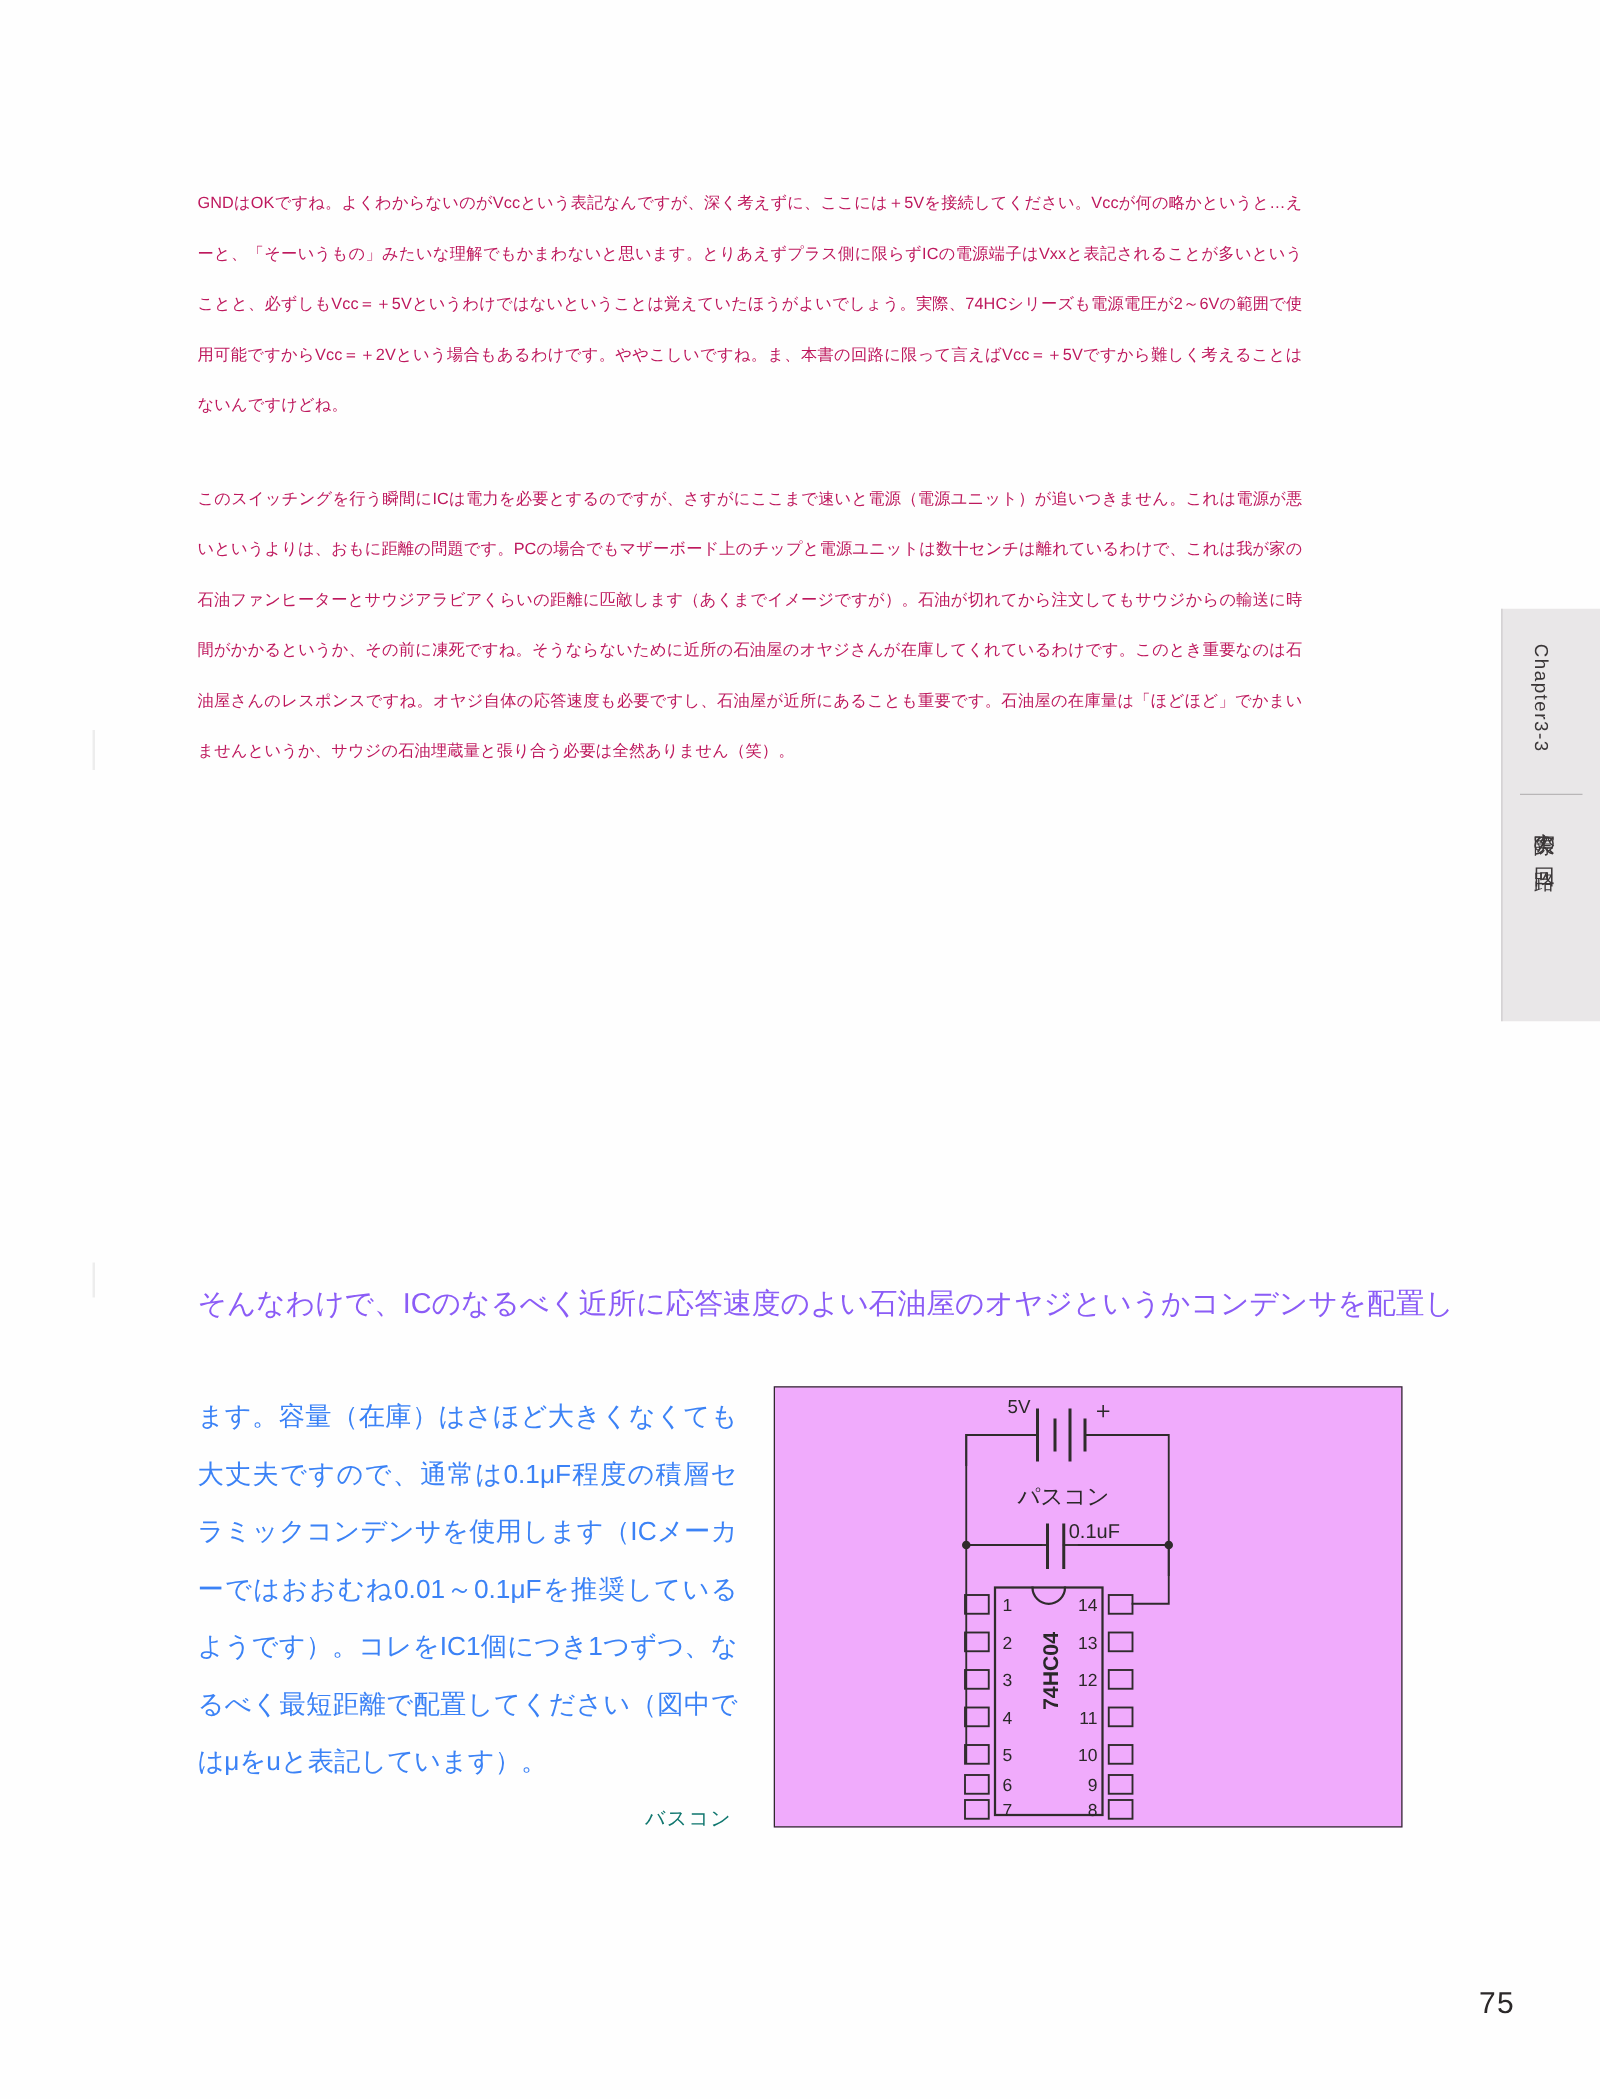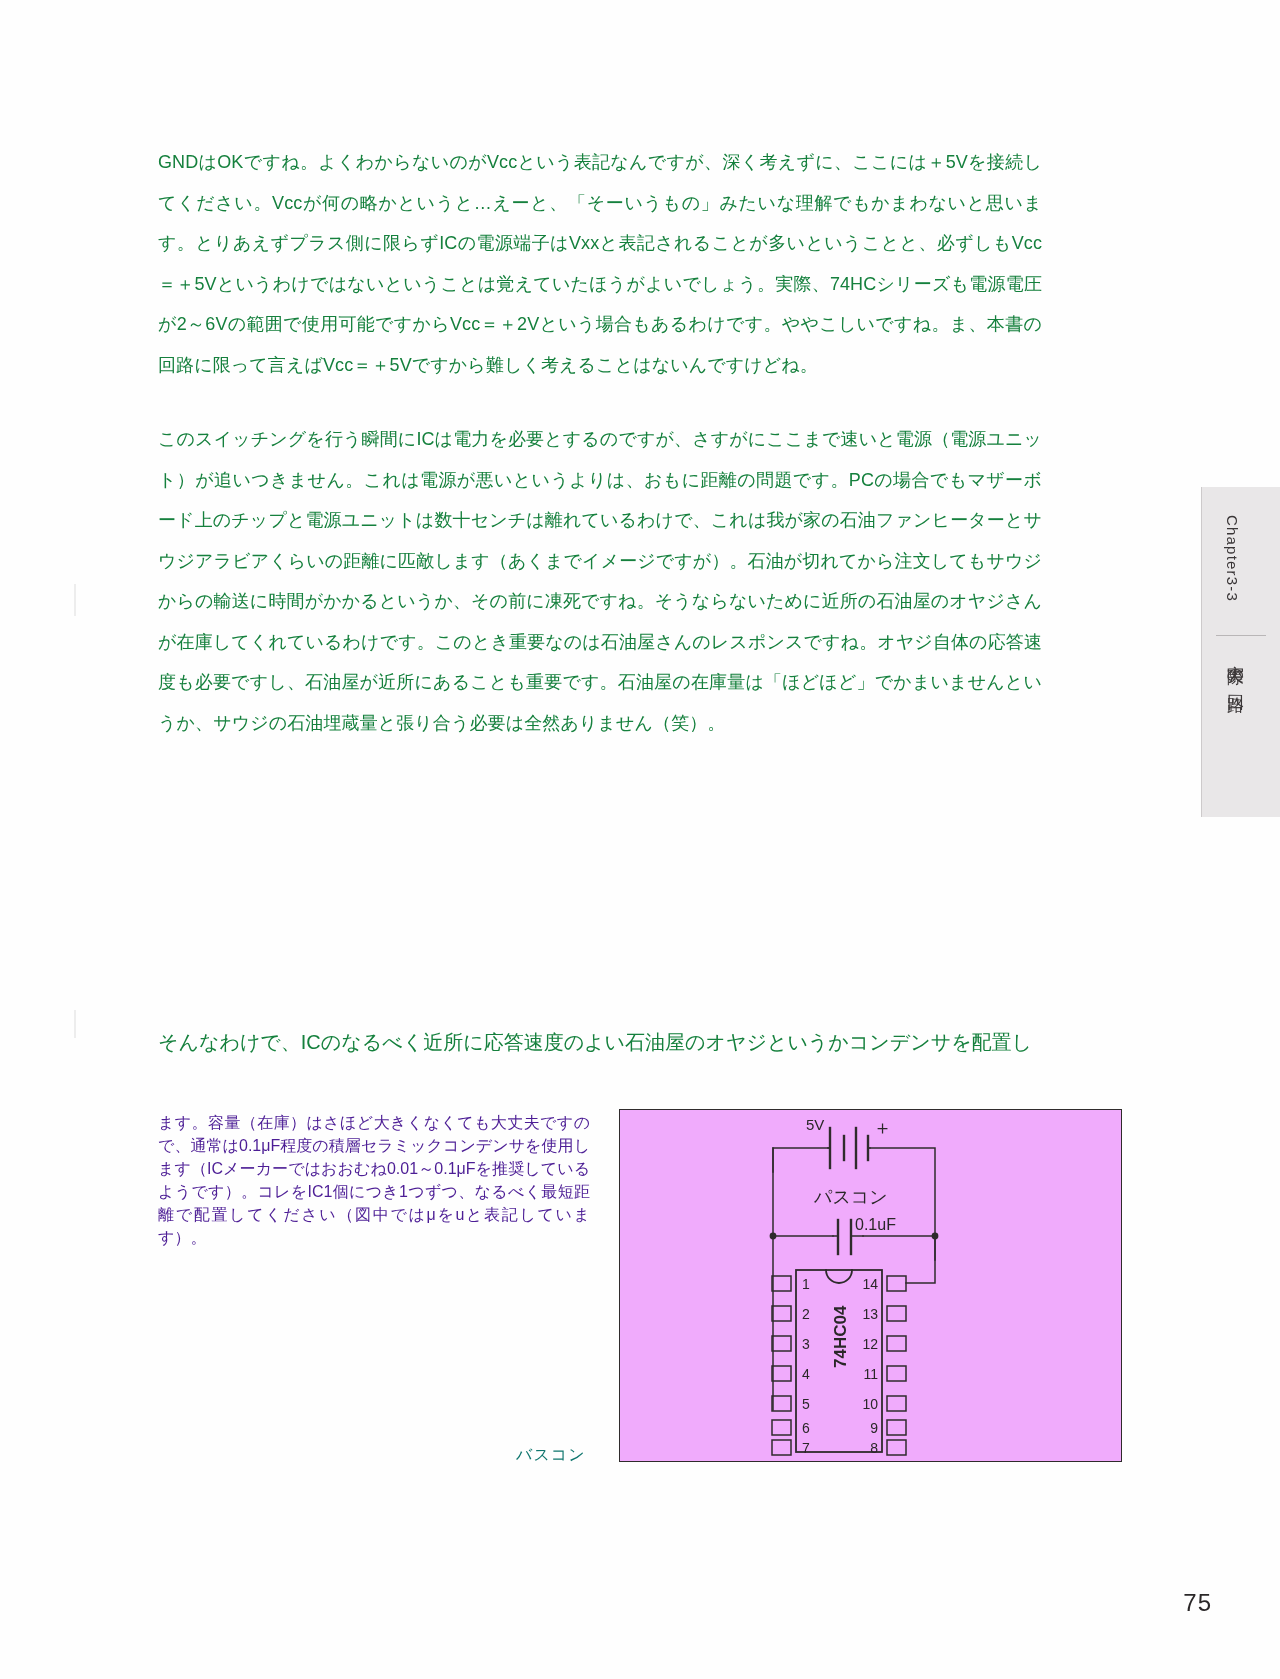--- a/index.html
+++ b/index.html
@@ -25,54 +25,54 @@
 
   .content {
     position: absolute;
     left: 158px;
     top: 142px;
     width: 884px;
   }
 
   p.body-par {
     margin: 0 0 34px 0;
-    font-size: 18px;
+    font-size: 13px;
     line-height: 40.5px;
     letter-spacing: 0.1px;
     text-align: justify;
     text-justify: inter-character;
-    color: #15803d;
+    color: #be185d;
   }
   p.body-par:last-child { margin-bottom: 0; }
 
   
   .lower {
     position: absolute;
     left: 158px;
     top: 1022px;
     width: 892px;
   }
   .lead-line {
-    font-size: 20px;
+    font-size: 23px;
     line-height: 40.5px;
-    color: #15803d;
+    color: #8b5cf6;
     margin: 0 0 4px 0;
     white-space: nowrap;
   }
   .flowrow {
     position: relative;
   }
   .narrow-col {
     position: absolute;
     left: 0;
     top: 44px;
     width: 432px;
-    font-size: 16px;
-    line-height: 23px;
-    color: #4c1d95;
+    font-size: 21px;
+    line-height: 46px;
+    color: #3b82f6;
     text-align: justify;
     text-justify: inter-character;
   }
   .narrow-col p { margin: 0; }
 
   
   .figure-box {
     position: absolute;
     left: 461px;
     top: 42px;

